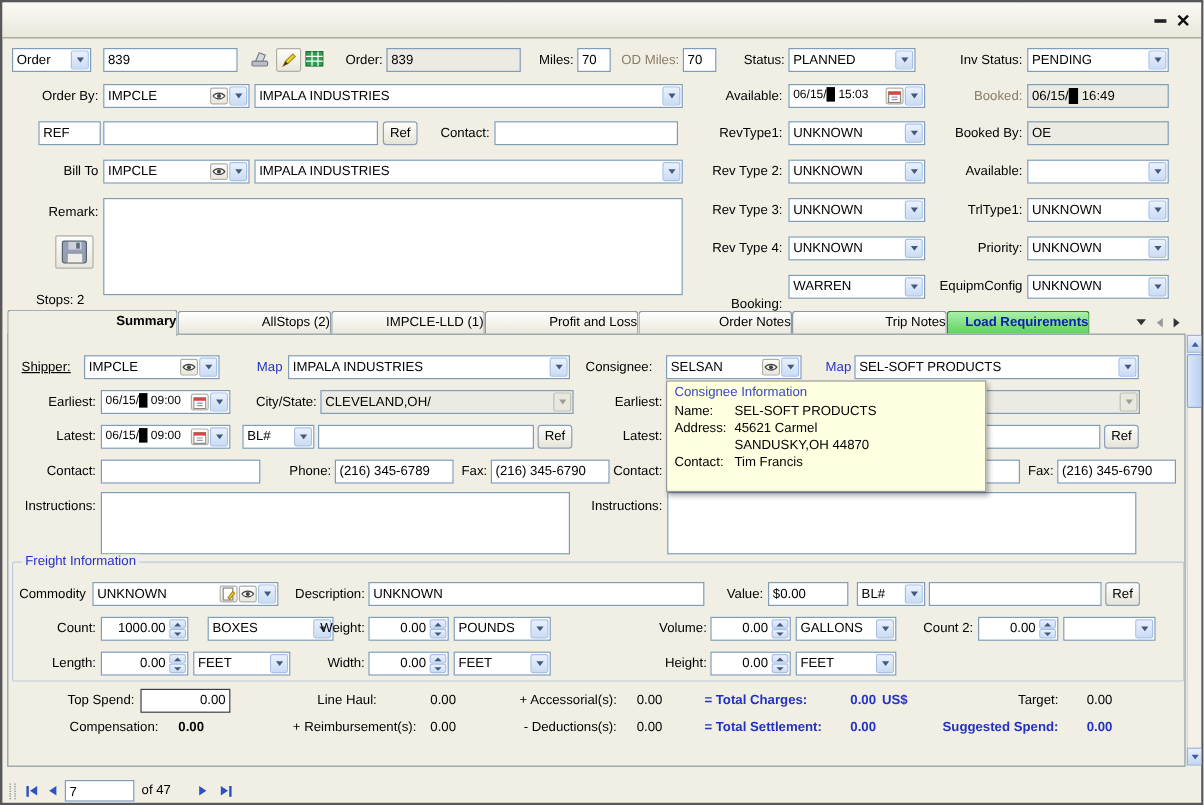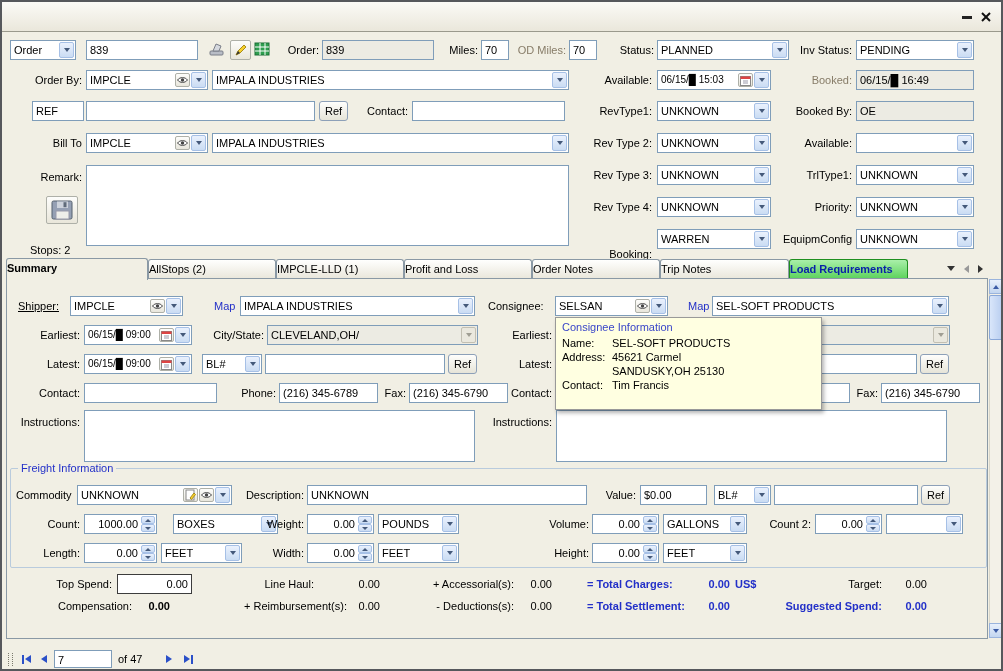--- a/index.html
+++ b/index.html
@@ -29,21 +29,21 @@
   .spn{position:absolute;top:1px;right:1px;width:14px;height:16px;display:flex;flex-direction:column}
   .spn i{flex:1;background:linear-gradient(#EAF1FD,#CADCF3);border:1px solid #A6C0E6;border-radius:2px;display:flex;align-items:center;justify-content:center}
   .spn i::after{content:"";width:0;height:0;border-left:3px solid transparent;border-right:3px solid transparent}
   .su::after{border-bottom:3px solid #44597A}
   .sd::after{border-top:3px solid #44597A}
   .spf .tx{text-align:right;margin-right:15px}
   .btn{position:absolute;height:20px;line-height:18px;text-align:center;background:linear-gradient(#FEFEFC,#E6E4D8);border:1px solid #8DA0B8;border-radius:3px;color:#000}
   .ta{position:absolute;background:#fff;border:1px solid #7F9DB9}
   .iconbtn{position:absolute;display:flex;align-items:center;justify-content:center;background:linear-gradient(#FDFDFB,#E9E6DA);border:1px solid #AEB0A8;border-radius:2px}
   .flaticon{position:absolute;display:flex;align-items:center;justify-content:center}
-  .tab{position:absolute;top:257px;height:20px;line-height:19px;text-align:left;background:linear-gradient(#FFFFFE,#E9E6DA);border:1px solid #8A99A5;border-bottom:none;border-radius:3px 3px 0 0;overflow:hidden;white-space:nowrap}
+  .tab{position:absolute;top:257px;height:20px;line-height:19px;text-align:right;background:linear-gradient(#FFFFFE,#E9E6DA);border:1px solid #8A99A5;border-bottom:none;border-radius:3px 3px 0 0;overflow:hidden;white-space:nowrap}
   .tab.on{top:256px;height:22px;background:#F1EFE4;font-weight:bold;z-index:2}
   .tab.gr{background:linear-gradient(#A9EFA9,#5BD25B);border-color:#1F8F1F;color:#0A22A8;font-weight:bold}
   .panel{position:absolute;left:4px;top:276px;width:982px;height:361px;border:1px solid #8A99A5;background:#F1EFE4}
   .gp{position:absolute;border:1px solid #B9CBDD;border-radius:2px}
   .gplg{position:absolute;background:#F1EFE4;padding:0 3px;color:#2330C8;height:13px;line-height:13px}
   .tt{position:absolute;left:553px;top:315px;width:267px;height:93px;background:#FFFFE1;border:1px solid #999;box-shadow:2px 3px 4px rgba(0,0,0,.3);z-index:30;padding:3px 6px}
   .tt .tth{color:#3A46C8;margin-bottom:3px}
   .tt .trow{display:flex;line-height:14px}
   .tt .k{width:50px;flex:none}
   .navbtn{position:absolute;width:18px;height:16px;display:flex;align-items:center;justify-content:center}
@@ -111,21 +111,21 @@
     </div>
   <span class="lbl r" style="left:436px;top:38px;width:40px">Miles:</span>
   <div class="fld" style="left:479px;top:38px;width:28px">
       <span class="tx">70</span>
     </div>
   <span class="lbl r dim" style="left:506px;top:38px;width:58px">OD Miles:</span>
   <div class="fld" style="left:567px;top:38px;width:28px">
       <span class="tx">70</span>
     </div>
   <span class="lbl r" style="left:606px;top:38px;width:46px">Status:</span>
-  <div class="fld cmb" style="left:655px;top:38px;width:132px">
+  <div class="fld cmb" style="left:655px;top:38px;width:106px">
       <span class="tx">PLANNED</span>
       <span class="ar"></span>
     </div>
   <span class="lbl r" style="left:780px;top:38px;width:70px">Inv Status:</span>
   <div class="fld cmb" style="left:854px;top:38px;width:118px">
       <span class="tx">PENDING</span>
       <span class="ar"></span>
     </div>
 
   <span class="lbl r" style="left:0px;top:68px;width:80px">Order By:</span>
@@ -554,21 +554,21 @@
     <div class="trow">
         <span class="k">Name:</span>
         <span>SEL-SOFT PRODUCTS</span>
       </div>
     <div class="trow">
         <span class="k">Address:</span>
         <span>45621 Carmel</span>
       </div>
     <div class="trow">
         <span class="k"></span>
-        <span>SANDUSKY,OH 25130</span>
+        <span>SANDUSKY,OH 44870</span>
       </div>
     <div class="trow">
         <span class="k">Contact:</span>
         <span>Tim Francis</span>
       </div>
   </div>
 
   <div class="grip"></div>
   <span class="navbtn" style="left:15px;top:649px">
       <i class="vbar"></i>

